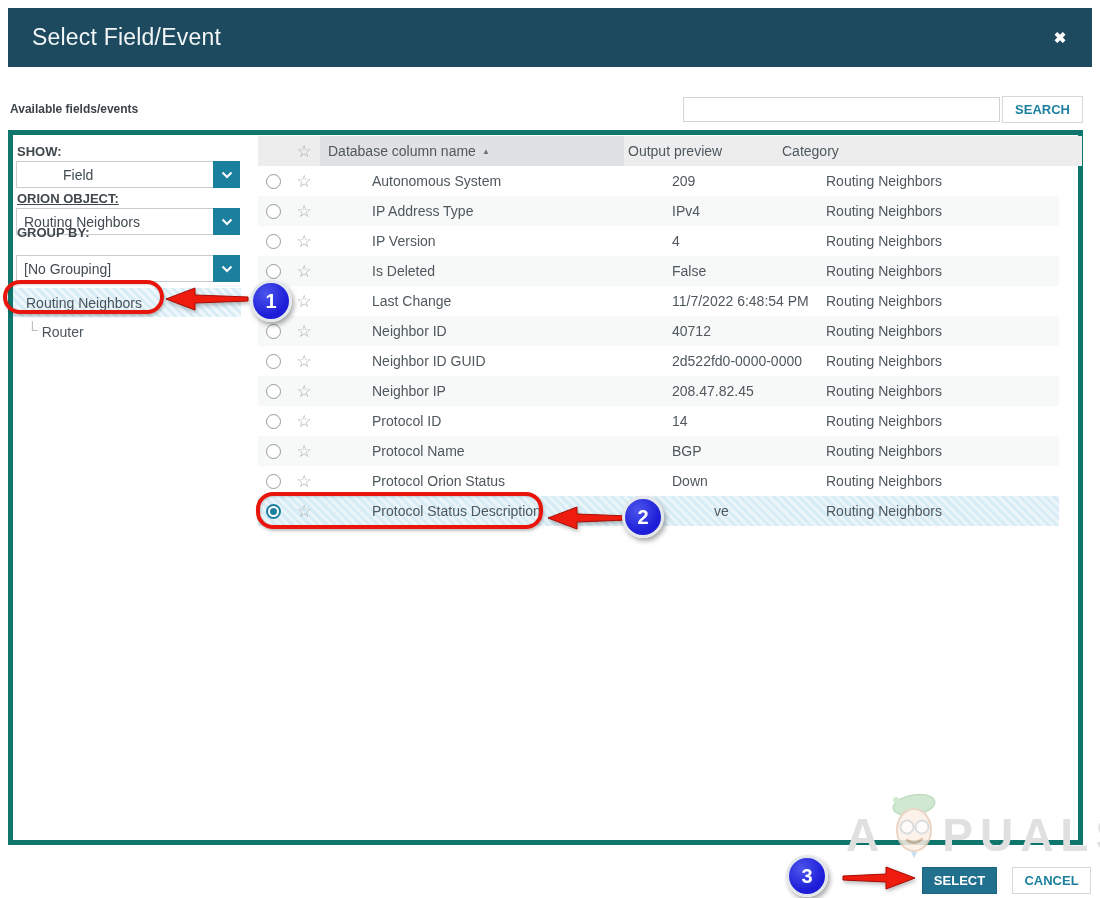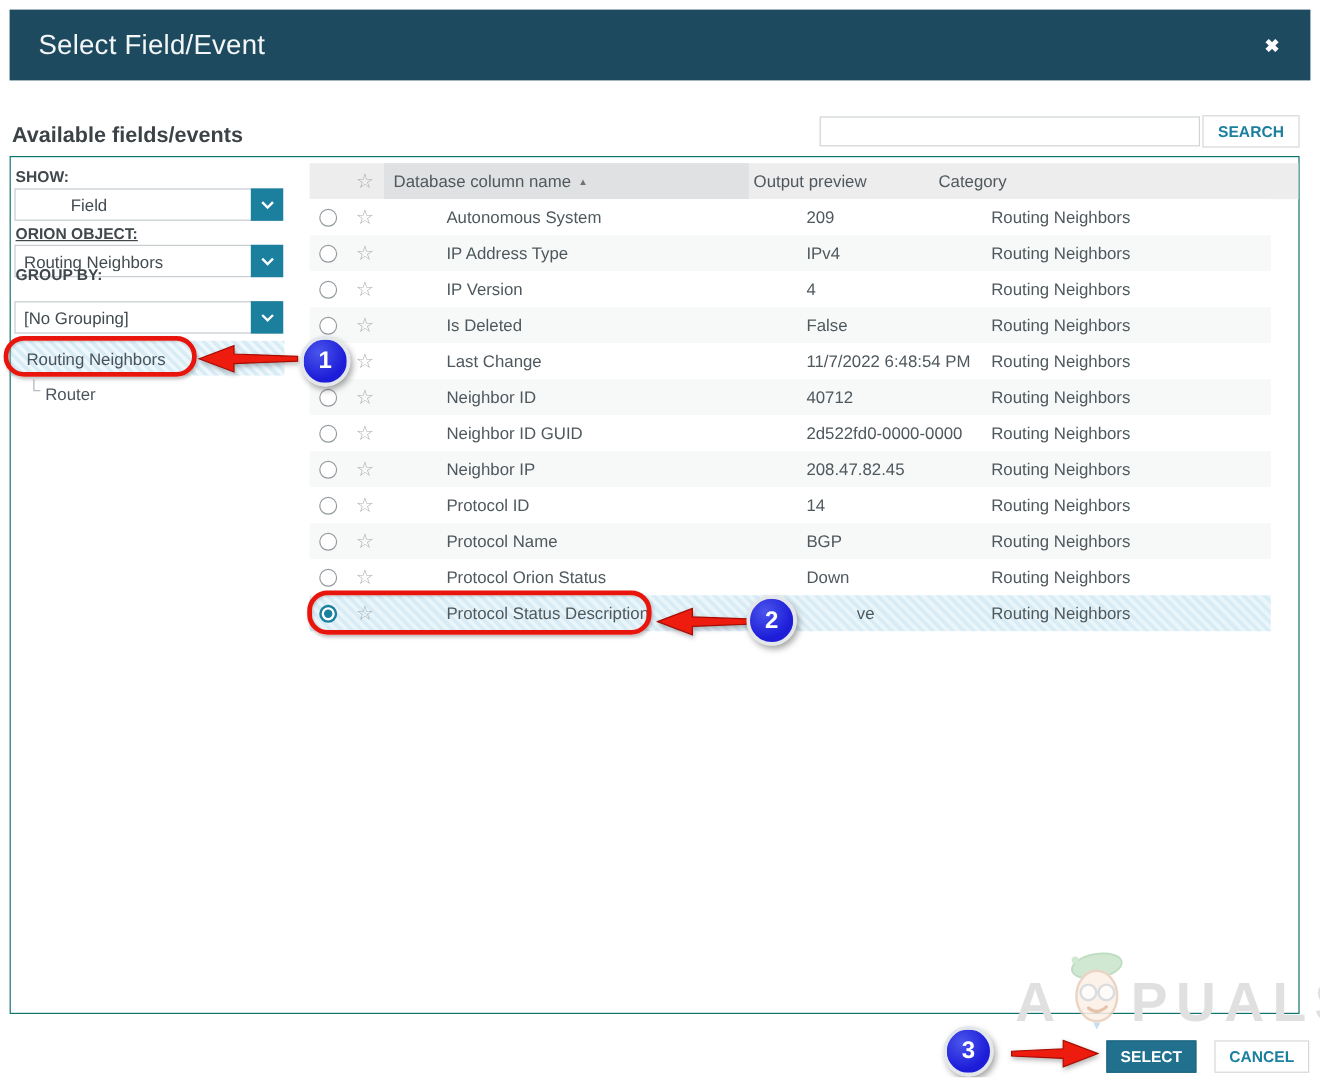--- a/index.html
+++ b/index.html
@@ -8,30 +8,30 @@
   #app { position:relative; width:1100px; height:898px; background:#fff; overflow:hidden; }
 
   
   .dlg-header { position:absolute; left:8px; top:8px; width:1084px; height:59px;
     background:#1d4a5f; display:flex; align-items:center; }
   .dlg-title { color:#f3f6f7; font-size:23px; font-weight:400; padding-left:24px; letter-spacing:.2px; }
   .dlg-close { position:absolute; right:14px; top:0; height:59px; width:36px; display:flex;
     align-items:center; justify-content:center; color:#fff; font-size:15px; font-weight:bold; cursor:pointer; }
 
   
-  .section-heading { position:absolute; left:10px; top:102px; font-size:18px; font-weight:bold; color:#3c4347; }
+  .section-heading { position:absolute; left:10px; top:102px; font-size:12px; font-weight:bold; color:#3c4347; }
   .search-input { position:absolute; left:683px; top:97px; width:317px; height:25px;
     border:1px solid #cfd4d6; background:#fff; font-size:13px; padding:0 6px; outline:none; }
   .search-btn { position:absolute; left:1002px; top:96px; width:81px; height:27px; background:#fff;
     border:1px solid #d4d8da; color:#1b7f9e; font-weight:bold; font-size:13px; cursor:pointer;
     font-family:"Liberation Sans", sans-serif; }
 
   
   .content-box { position:absolute; left:8px; top:130px; width:1075px; height:715px;
-    border:1px solid #0f766e; background:#fff; }
+    border:5px solid #0f766e; background:#fff; }
 
   
   .sb-label { position:absolute; left:4px; font-size:13px; font-weight:bold; color:#40484c; }
   .dropdown { position:absolute; left:3px; width:224px; height:27px; border:1px solid #c6cccf;
     background:#fff; display:flex; align-items:center; cursor:pointer; }
   .dropdown .dd-value { flex:1; font-size:14px; color:#414b50; padding-left:7px; white-space:nowrap; overflow:hidden; }
   .dropdown .dd-btn { width:27px; height:27px; margin:-1px -1px -1px 0; background:#1b7f9e;
     display:flex; align-items:center; justify-content:center; flex:0 0 27px; }
   .hatch { background:repeating-linear-gradient(45deg,#d8ecf6 0px,#d8ecf6 3px,#eef7fb 3px,#eef7fb 6px); }
   .tree-selected { position:absolute; left:0; top:153px; width:228px; height:29px; display:flex; align-items:center; cursor:pointer; }

